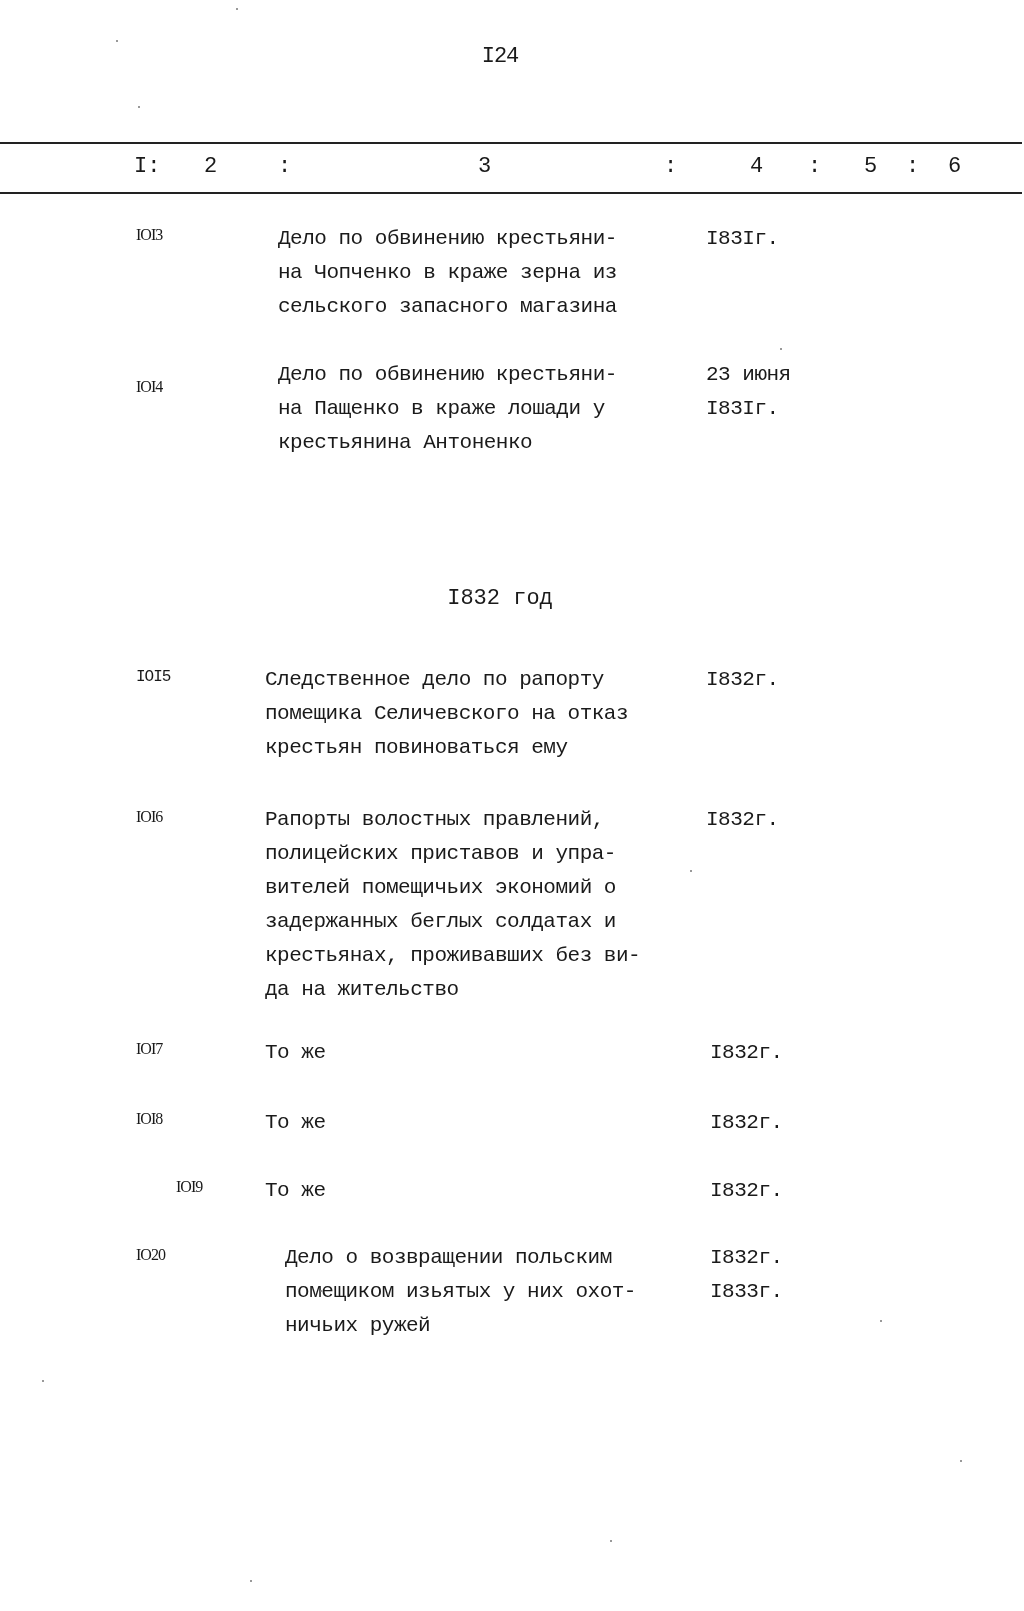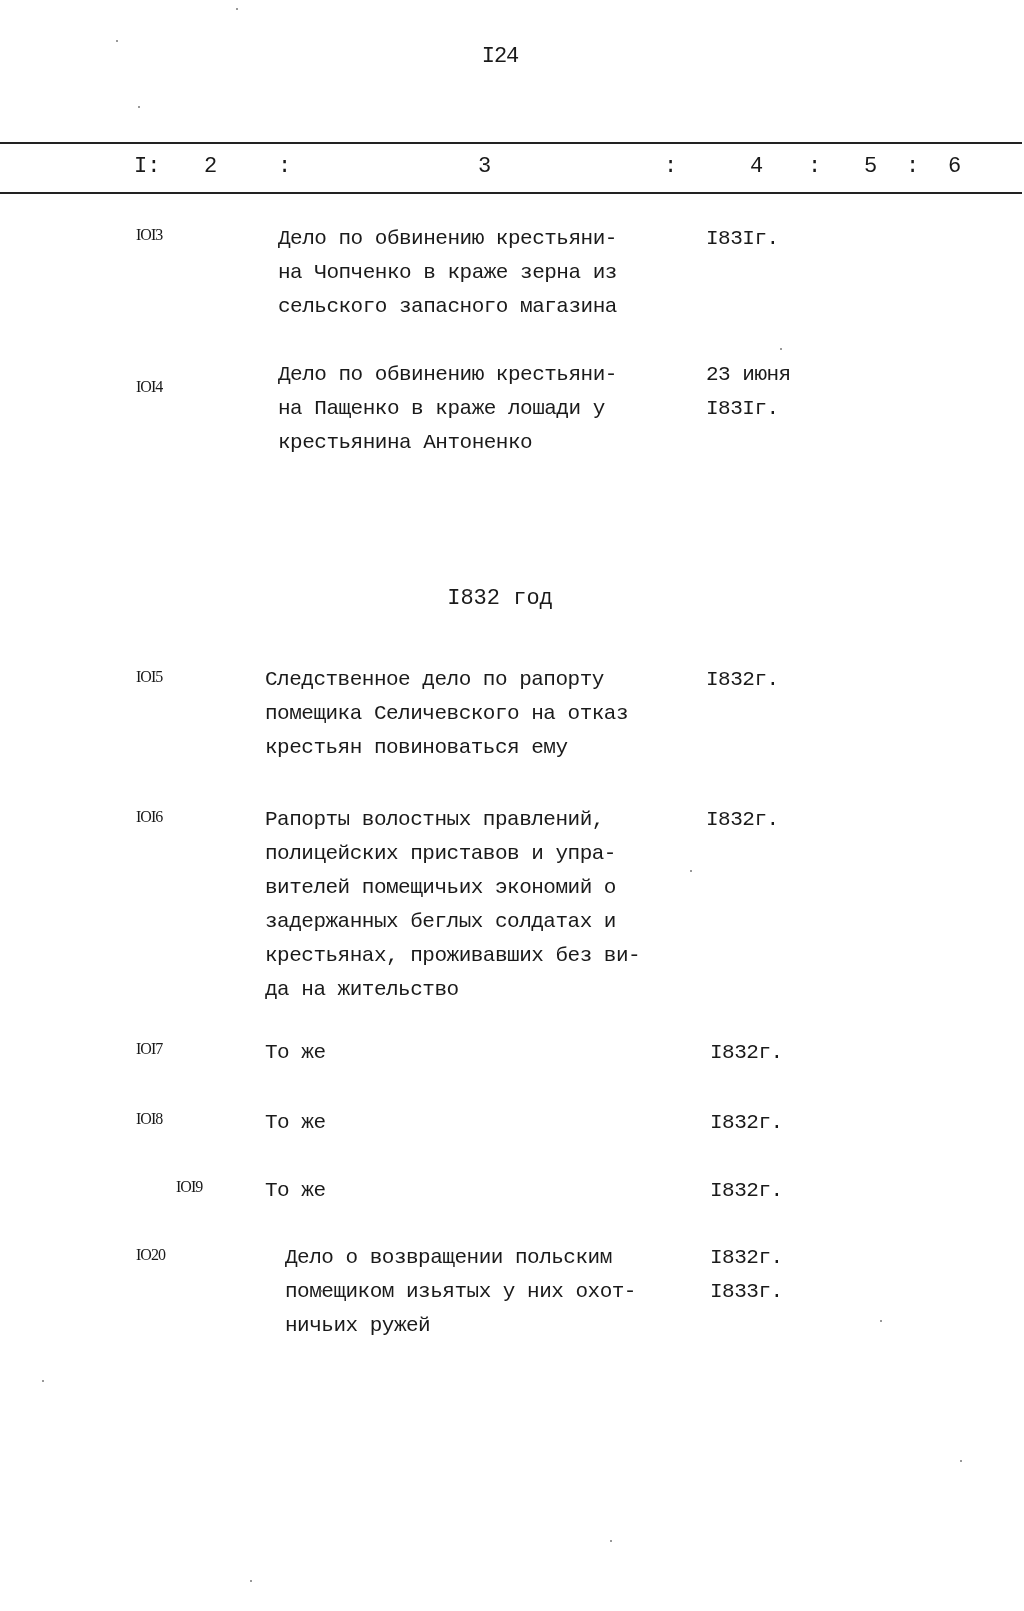--- a/index.html
+++ b/index.html
@@ -112,21 +112,21 @@
     <span class="row-desc" style="top:358px; left:278px;">Дело по обвинению крестьяни-
 на Пащенко в краже лошади у
 крестьянина Антоненко</span>
     <span class="row-date" style="top:358px;">23 июня
 I83Iг.</span>
   </div>
 
   <div class="section-title">I832 год</div>
 
   <div>
-    <span class="row-num" style="top:668px;">IOI5</span>
+    <span class="row-num" style="top:668px;font-family:Liberation Mono, monospace;">IOI5</span>
     <span class="row-desc" style="top:663px; left:265px;">Следственное дело по рапорту
 помещика Селичевского на отказ
 крестьян повиноваться ему</span>
     <span class="row-date" style="top:663px;">I832г.</span>
   </div>
 
   <div>
     <span class="row-num" style="top:808px;">IOI6</span>
     <span class="row-desc" style="top:803px; left:265px;">Рапорты волостных правлений,
 полицейских приставов и упра-

